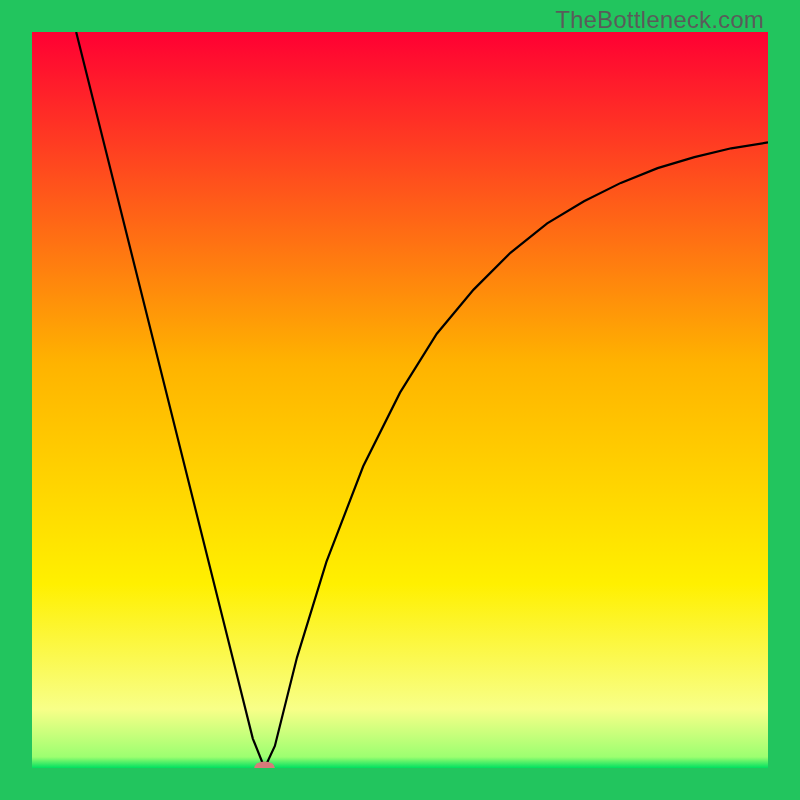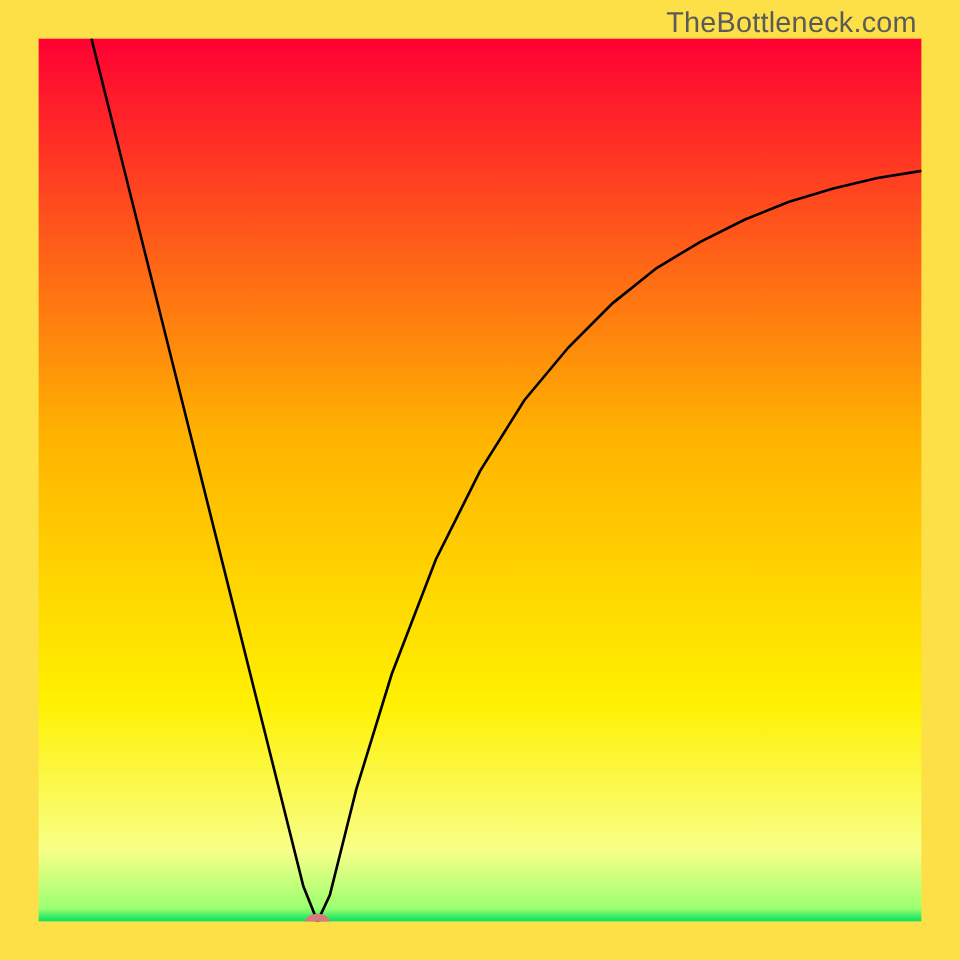--- a/index.html
+++ b/index.html
@@ -1,17 +1,17 @@
 <!DOCTYPE html>
 <html><head>
 <meta charset="utf-8">
 <style>
   * { margin: 0; padding: 0; box-sizing: border-box; }
   body { width: 800px; height: 800px; background: #000; position: relative; font-family: Arial, sans-serif; }
-  .frame { position: absolute; top: 0; left: 0; width: 800px; height: 800px; background: #fde047; }
+  .frame { position: absolute; top: 0; left: 0; width: 800px; height: 800px; background: #22c55e; }
   .plot-area { position: absolute; top: 32px; left: 32px; width: 736px; height: 736px; }
   .watermark { position: absolute; top: 6px; right: 36px; color: #5a5a5a; font-size: 24px; font-weight: 400; letter-spacing: 0.2px; }
 </style>
 </head>
 <body>
 
 <div class="frame">
   <div class="watermark">TheBottleneck.com</div>
   <div class="plot-area">
     <svg id="chart-svg" width="736" height="736" viewBox="0 0 736 736">

